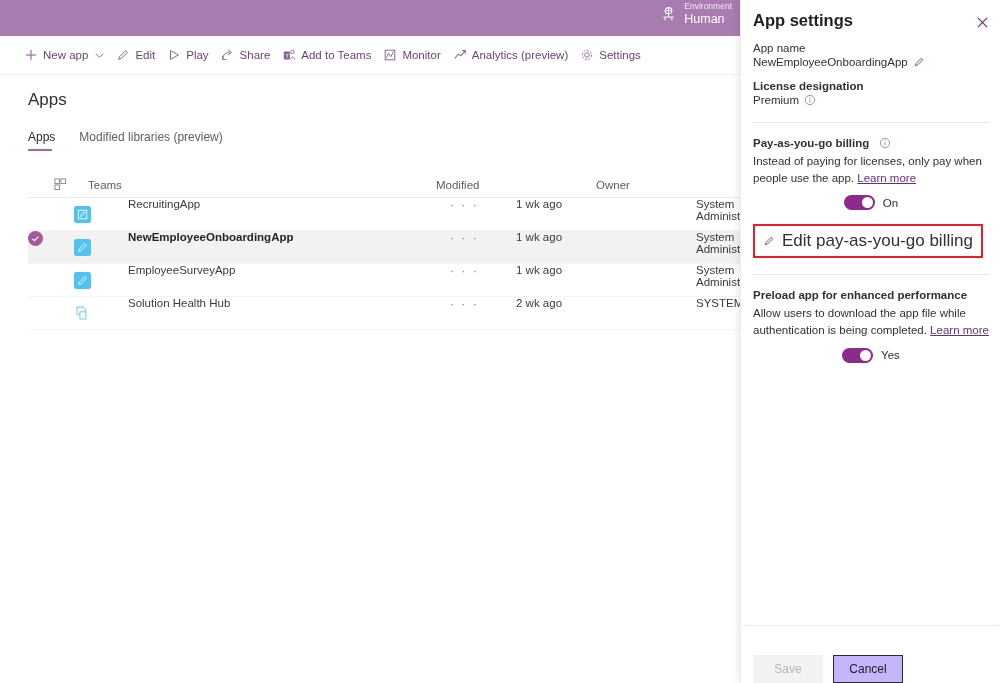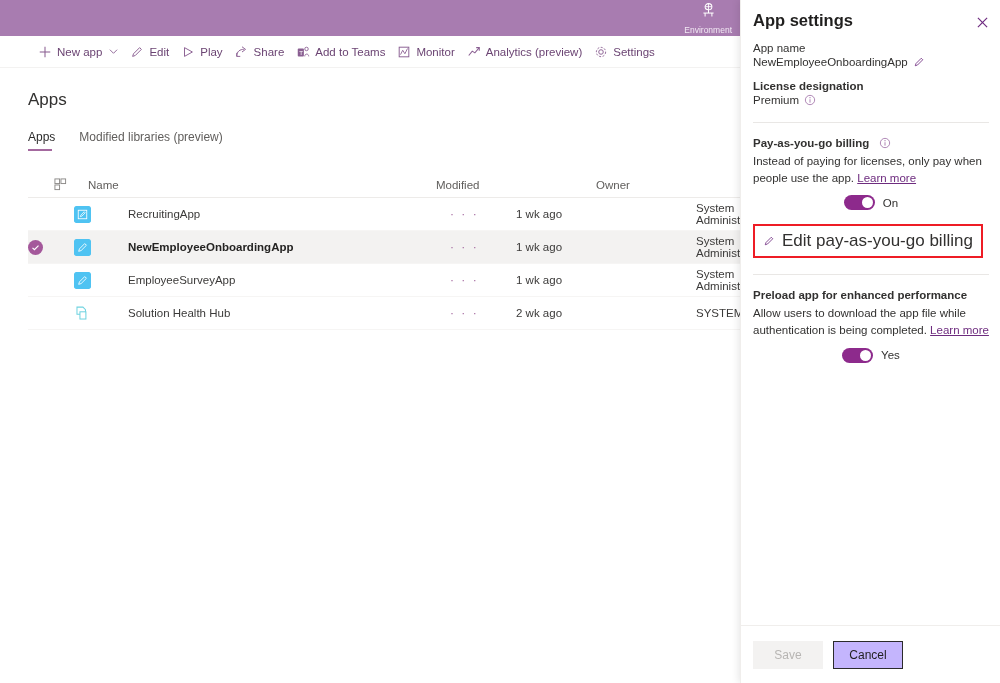--- a/index.html
+++ b/index.html
@@ -23,33 +23,32 @@
   .search-box {
     position:absolute; left:136px; top:5px; width:360px; height:26px;
     background:#edebe9; display:flex; align-items:center; padding:0 8px;
   }
   .search-icon { width:14px; height:14px; flex:0 0 auto; margin-right:7px; opacity:.75; }
   .search-ph { font-size:12px; color:#8c8a88; letter-spacing:.1px; }
 
   .env-block {
     position:absolute; right:8px; top:2px; display:flex; align-items:center; gap:7px;
     color:#fff;
-    flex-direction:column;
   }
   .env-icon { width:17px; height:17px; }
   .env-text { line-height:1.15; }
   .env-label { font-size:8.5px; color:#f2e9f4; }
   .env-name { font-size:12.5px; color:#ffffff; }
 
   
   .toolbar {
-    position:absolute; left:0; top:36px; width:740px; height:32px;
+    position:absolute; left:0; top:36px; width:740px; height:39px;
     display:flex; align-items:center; background:#fff;
     border-bottom:1px solid #f3f2f1;
-    padding-left:32px; overflow:hidden; white-space:nowrap;
+    padding-left:18px; overflow:hidden; white-space:nowrap;
   }
   .tb-item {
     display:inline-flex; align-items:center; gap:5px;
     font-size:11.5px; color:#7b4e84; height:32px; padding:0 6px;
     flex:0 0 auto;
   }
   .tb-item .ico { width:14px; height:14px; flex:0 0 auto; }
   .tb-label { color:#6b4473; }
   .tb-caret { width:9px; height:9px; margin-left:2px; }
 
@@ -74,21 +73,21 @@
   }
   .c-check { width:26px; flex:0 0 26px; }
   .c-icon  { width:26px; flex:0 0 26px; display:flex; align-items:center; justify-content:flex-start; }
   .c-name  { flex:0 0 310px; padding-left:8px; overflow:hidden; }
   .c-dots  { flex:0 0 46px; color:#a4699f; letter-spacing:2px; font-size:12px; }
   .c-mod   { flex:0 0 160px; }
   .c-own   { flex:1 1 auto; }
   .grid-ico { width:13px; height:13px; }
 
   .trow {
-    display:flex; align-items:center; height:33px;
+    display:flex; height:33px;
     border-bottom:1px solid #f6f5f4; font-size:11.5px; color:#3b3a39;gap:20px;
   }
   .trow.sel { background:#f3f2f1; }
   .trow.sel .c-name { font-weight:600; color:#252423; }
   .trow .c-mod, .trow .c-own { color:#3b3a39; }
   .app-ico { width:17px; height:17px; border-radius:2px; display:block; }
   .chk {
     width:15px; height:15px; border-radius:50%; background:#a4589b;
     display:flex; align-items:center; justify-content:center;
   }
@@ -134,21 +133,21 @@
   .edit-box {
     margin-top:14px; border:2.5px solid #ee1c25; padding:5px 8px;
     display:inline-flex; align-items:center; gap:7px;
   }
   .edit-box .lbl { font-size:17px; color:#323130; }
 
   .sec-title { font-size:11.5px; font-weight:700; color:#323130; }
 
   .panel-foot {
     position:absolute; left:0; bottom:0; width:260px; height:58px;
-    border-top:1px solid #f0eeec; display:flex; align-items:center;
+    border-top:1px solid #f0eeec; display:flex; align-items:flex-end;
     padding-left:12px; gap:10px; background:#fff;
   }
   .btn {
     height:28px; min-width:70px; font-size:12px;
     display:inline-flex; align-items:center; justify-content:center;
     font-family:"Liberation Sans", sans-serif;
   }
   .btn-save { background:#f3f2f1; color:#b7b5b3; border:1px solid #f3f2f1; }
   .btn-cancel { background:#c4b5fd; color:#201f1e; border:1px solid #2b2b2b; }
 </style>
@@ -261,21 +260,21 @@
     <div class="tbl">
       <div class="tbl-head">
         <div class="c-check"></div>
         <div class="c-icon">
           <svg class="grid-ico" viewBox="0 0 14 14">
             <rect x="1" y="1" width="5" height="5" fill="none" stroke="#8a8886" stroke-width="1"></rect>
             <rect x="7.5" y="1" width="5" height="5" fill="none" stroke="#8a8886" stroke-width="1"></rect>
             <rect x="1" y="7.5" width="5" height="5" fill="none" stroke="#8a8886" stroke-width="1"></rect>
           </svg>
         </div>
-        <div class="c-name">Name</div>
+        <div class="c-name">Teams</div>
         <div class="c-dots"></div>
         <div class="c-mod">Modified</div>
         <div class="c-own">Owner</div>
       </div>
 
       <div class="trow">
         <div class="c-check"></div>
         <div class="c-icon">
           <svg class="app-ico" viewBox="0 0 20 20">
             <rect width="20" height="20" rx="2" fill="#4fc3f2"></rect>

